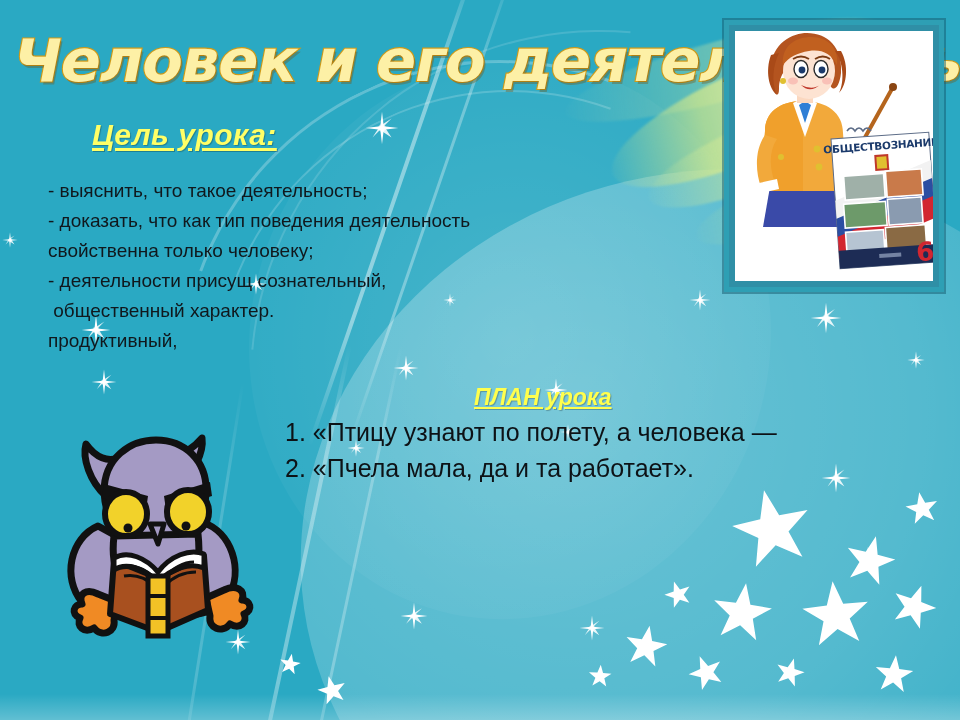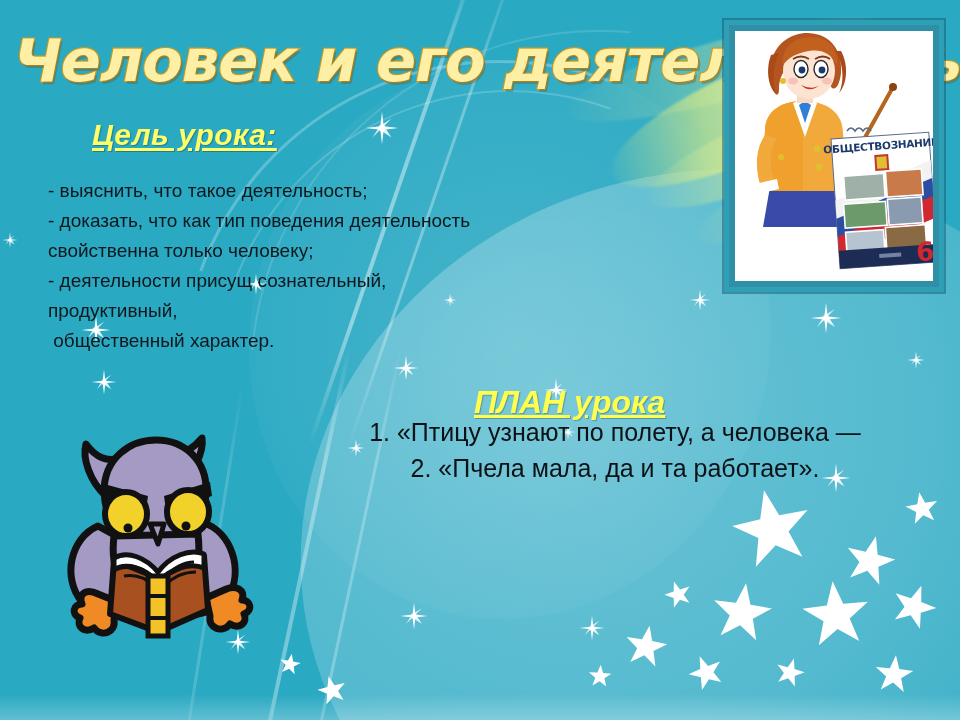--- a/index.html
+++ b/index.html
@@ -121,36 +121,36 @@
     width:520px;
     font-size:19px;
     line-height:30px;
     color:#10181d;
   }
   #goal-body .gl { display:block; white-space:pre; }
 
   
   #plan-heading {
     position:absolute; left:474px; top:384px;
-    font-size:32px; font-weight:bold; font-style:italic;
+    font-size:23px; font-weight:bold; font-style:italic;
     color:#ffff4d;
     text-decoration:underline;
     text-underline-offset:2px;
     text-shadow:1px 1px 1px rgba(0,0,0,0.25);
   }
 
   
   #plan-list {
     position:absolute; left:285px; top:414px;
     width:660px;
     font-size:25px;
     line-height:36px;
     color:#0d1216;
   }
-  #plan-list .pl { display:block; white-space:pre;text-align:center; }
+  #plan-list .pl { display:block; white-space:pre; }
   #plan-list .pl.gap { margin-top:38px; }
 
   
   #teacher-frame {
     position:absolute; left:724px; top:20px;
     width:220px; height:272px;
     background:#2f8fa6;
     border:5px solid #2e9fb4;
     box-shadow:0 0 0 2px rgba(20,90,110,.5);
     padding:6px;
@@ -411,22 +411,22 @@
 
   <div id="title">Человек и его деятельность</div>
 
   <div id="goal-heading">Цель урока:</div>
 
   <div id="goal-body">
     <span class="gl">- выяснить, что такое деятельность;</span>
     <span class="gl">- доказать, что как тип поведения деятельность</span>
     <span class="gl">свойственна только человеку;</span>
     <span class="gl">- деятельности присущ сознательный,</span>
+    <span class="gl"> общественный характер.</span>
     <span class="gl">продуктивный,</span>
-    <span class="gl"> общественный характер.</span>
   </div>
 
   <div id="plan-heading">ПЛАН урока</div>
 
   <div id="plan-list">
     <span class="pl">1. «Птицу узнают по полету, а человека —</span>
     <span class="pl">2. «Пчела мала, да и та работает».</span>
   </div>
 
   <div id="teacher-frame">

